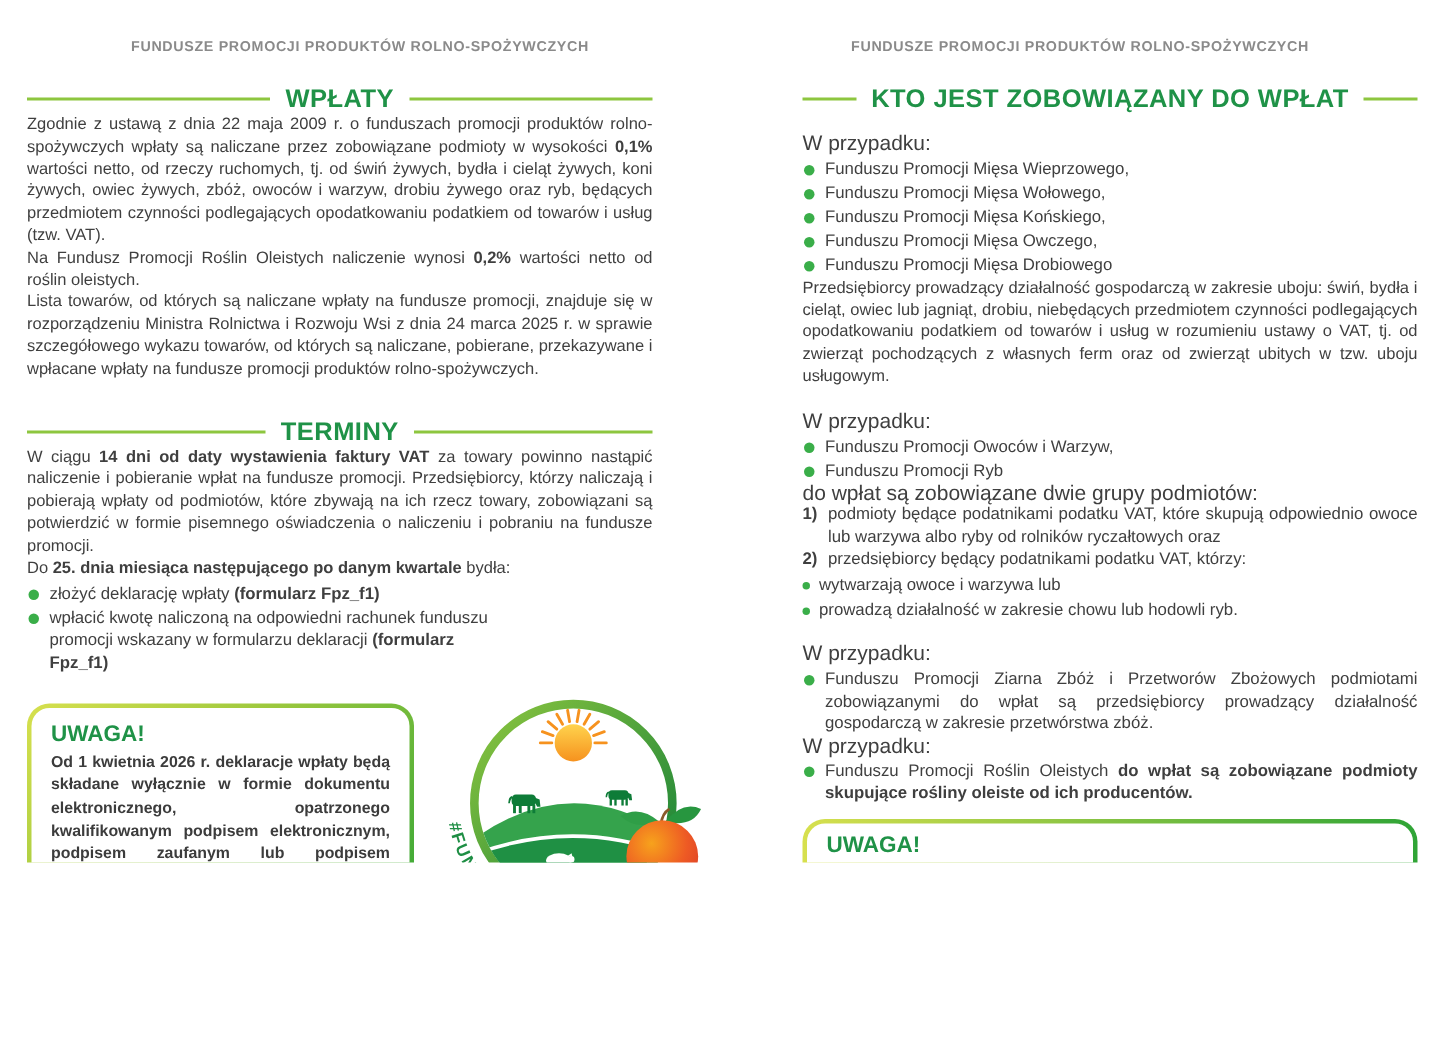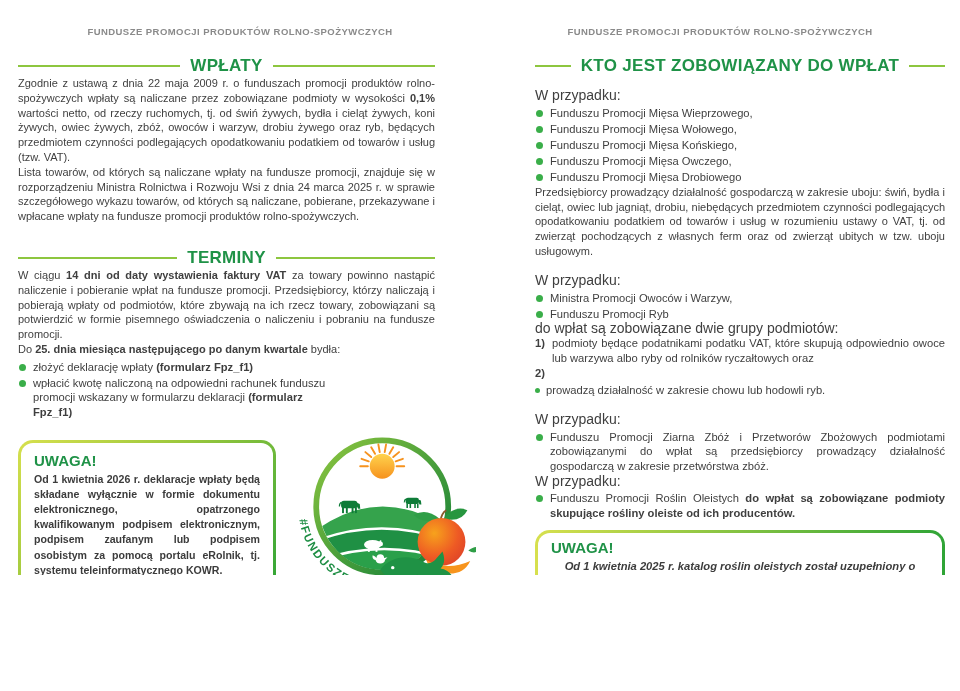--- a/index.html
+++ b/index.html
@@ -44,20 +44,21 @@
   <div class="page-header">FUNDUSZE PROMOCJI PRODUKTÓW ROLNO-SPOŻYWCZYCH</div>
   <div class="content-l">
 
     <div class="title-row">
       <span class="rule"></span>
       <h2 class="sec-title">WPŁATY</h2>
       <span class="rule"></span>
     </div>
 
     <p class="body mt12"><span>Zgodnie z ustawą z dnia 22 maja 2009 r. o funduszach promocji produktów rolno-spożywczych wpłaty są naliczane przez zobowiązane podmioty w wysokości </span><span class="b">0,1%</span><span> wartości netto, od rzeczy ruchomych, tj. od świń żywych, bydła i cieląt żywych, koni żywych, owiec żywych, zbóż, owoców i warzyw, drobiu żywego oraz ryb, będących przedmiotem czynności podlegających opodatkowaniu podatkiem od towarów i usług (tzw. VAT).</span></p>
+    <p class="body mt15"><span>Na Fundusz Promocji Roślin Oleistych naliczenie wynosi </span><span class="b">0,2%</span><span> wartości netto od roślin oleistych.</span></p>
     <p class="body mt15"><span>Lista towarów, od których są naliczane wpłaty na fundusze promocji, znajduje się w rozporządzeniu Ministra Rolnictwa i Rozwoju Wsi z dnia 24 marca 2025 r. w sprawie szczegółowego wykazu towarów, od których są naliczane, pobierane, przekazywane i wpłacane wpłaty na fundusze promocji produktów rolno-spożywczych.</span></p>
 
     <div class="title-row mt26">
       <span class="rule"></span>
       <h2 class="sec-title">TERMINY</h2>
       <span class="rule"></span>
     </div>
 
     <p class="body mt12"><span>W ciągu </span><span class="b">14 dni od daty wystawienia faktury VAT</span><span> za towary powinno nastąpić naliczenie i pobieranie wpłat na fundusze promocji. Przedsiębiorcy, którzy naliczają i pobierają wpłaty od podmiotów, które zbywają na ich rzecz towary, zobowiązani są potwierdzić w formie pisemnego oświadczenia o naliczeniu i pobraniu na fundusze promocji.</span></p>
     <p class="body mt14"><span>Do </span><span class="b">25. dnia miesiąca następującego po danym kwartale</span><span> bydła:</span></p>
@@ -202,38 +203,43 @@
           <span>Funduszu Promocji Mięsa Drobiowego</span>
         </li>
     </ul>
 
     <p class="body">Przedsiębiorcy prowadzący działalność gospodarczą w zakresie uboju: świń, bydła i cieląt, owiec lub jagniąt, drobiu, niebędących przedmiotem czynności podlegających opodatkowaniu podatkiem od towarów i usług w rozumieniu ustawy o VAT, tj. od zwierząt pochodzących z własnych ferm oraz od zwierząt ubitych w tzw. uboju usługowym.</p>
 
     <div class="label mt14">W przypadku:</div>
     <ul class="blist">
       <li>
           <span class="dot"></span>
-          <span>Ministra Promocji Owoców i Warzyw,</span>
+          <span>Funduszu Promocji Owoców i Warzyw,</span>
         </li>
       <li>
           <span class="dot"></span>
           <span>Funduszu Promocji Ryb</span>
         </li>
     </ul>
     <div class="label">do wpłat są zobowiązane dwie grupy podmiotów:</div>
 
     <div class="numrow">
       <span class="numlab">1)</span>
       <span>podmioty będące podatnikami podatku VAT, które skupują odpowiednio owoce lub warzywa albo ryby od rolników ryczałtowych oraz</span>
     </div>
     <div class="numrow">
       <span class="numlab">2)</span>
+      <span>przedsiębiorcy będący podatnikami podatku VAT, którzy:</span>
     </div>
 
     <ul class="blist subs">
+      <li>
+          <span class="dot sm"></span>
+          <span>wytwarzają owoce i warzywa lub</span>
+        </li>
       <li>
           <span class="dot sm"></span>
           <span>prowadzą działalność w zakresie chowu lub hodowli ryb.</span>
         </li>
     </ul>
 
     <div class="label mt14">W przypadku:</div>
     <ul class="blist">
       <li>
           <span class="dot"></span>

